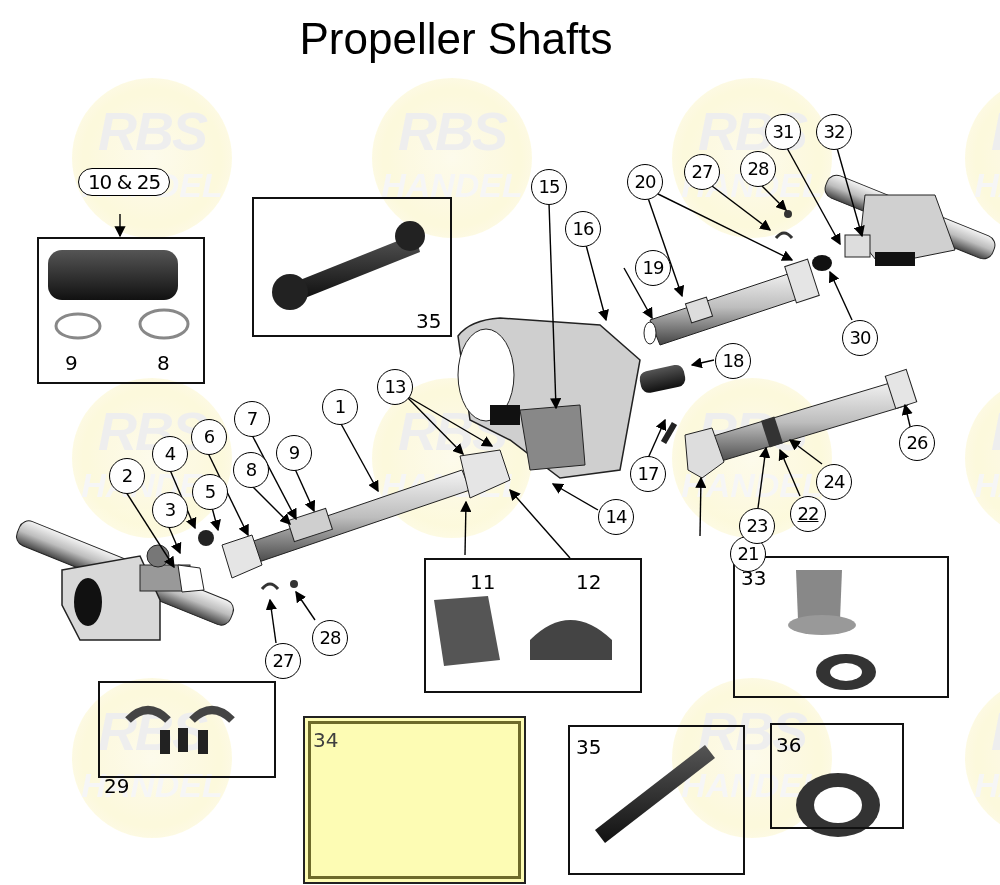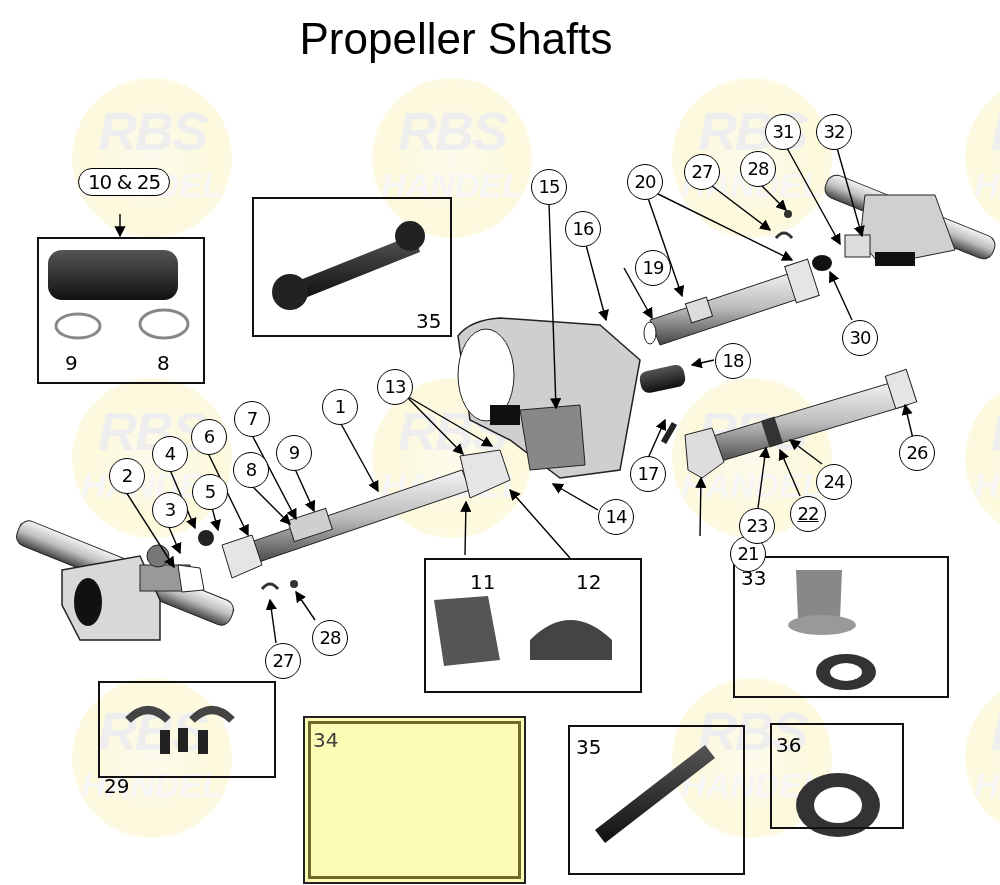--- a/index.html
+++ b/index.html
@@ -242,21 +242,21 @@
   <div class="callout" style="left:531px;top:169px;">15</div>
   <div class="callout" style="left:565px;top:211px;">16</div>
   <div class="callout" style="left:630px;top:456px;">17</div>
   <div class="callout" style="left:715px;top:343px;">18</div>
   <div class="callout" style="left:635px;top:238px;margin-top:12px;">19</div>
   <div class="callout" style="left:627px;top:164px;">20</div>
   <div class="callout" style="left:682px;top:536px;margin-left:48px;">21</div>
   <div class="callout" style="left:790px;top:496px;text-decoration:underline;">22</div>
   <div class="callout" style="left:739px;top:508px;">23</div>
   <div class="callout" style="left:816px;top:464px;">24</div>
-  <div class="callout" style="left:899px;top:435px;">26</div>
+  <div class="callout" style="left:899px;top:425px;">26</div>
   <div class="callout" style="left:684px;top:154px;">27</div>
   <div class="callout" style="left:740px;top:151px;">28</div>
   <div class="callout" style="left:265px;top:643px;">27</div>
   <div class="callout" style="left:312px;top:620px;">28</div>
   <div class="callout" style="left:842px;top:320px;">30</div>
   <div class="callout" style="left:765px;top:114px;">31</div>
   <div class="callout" style="left:816px;top:114px;">32</div>
 
 </div>
 

